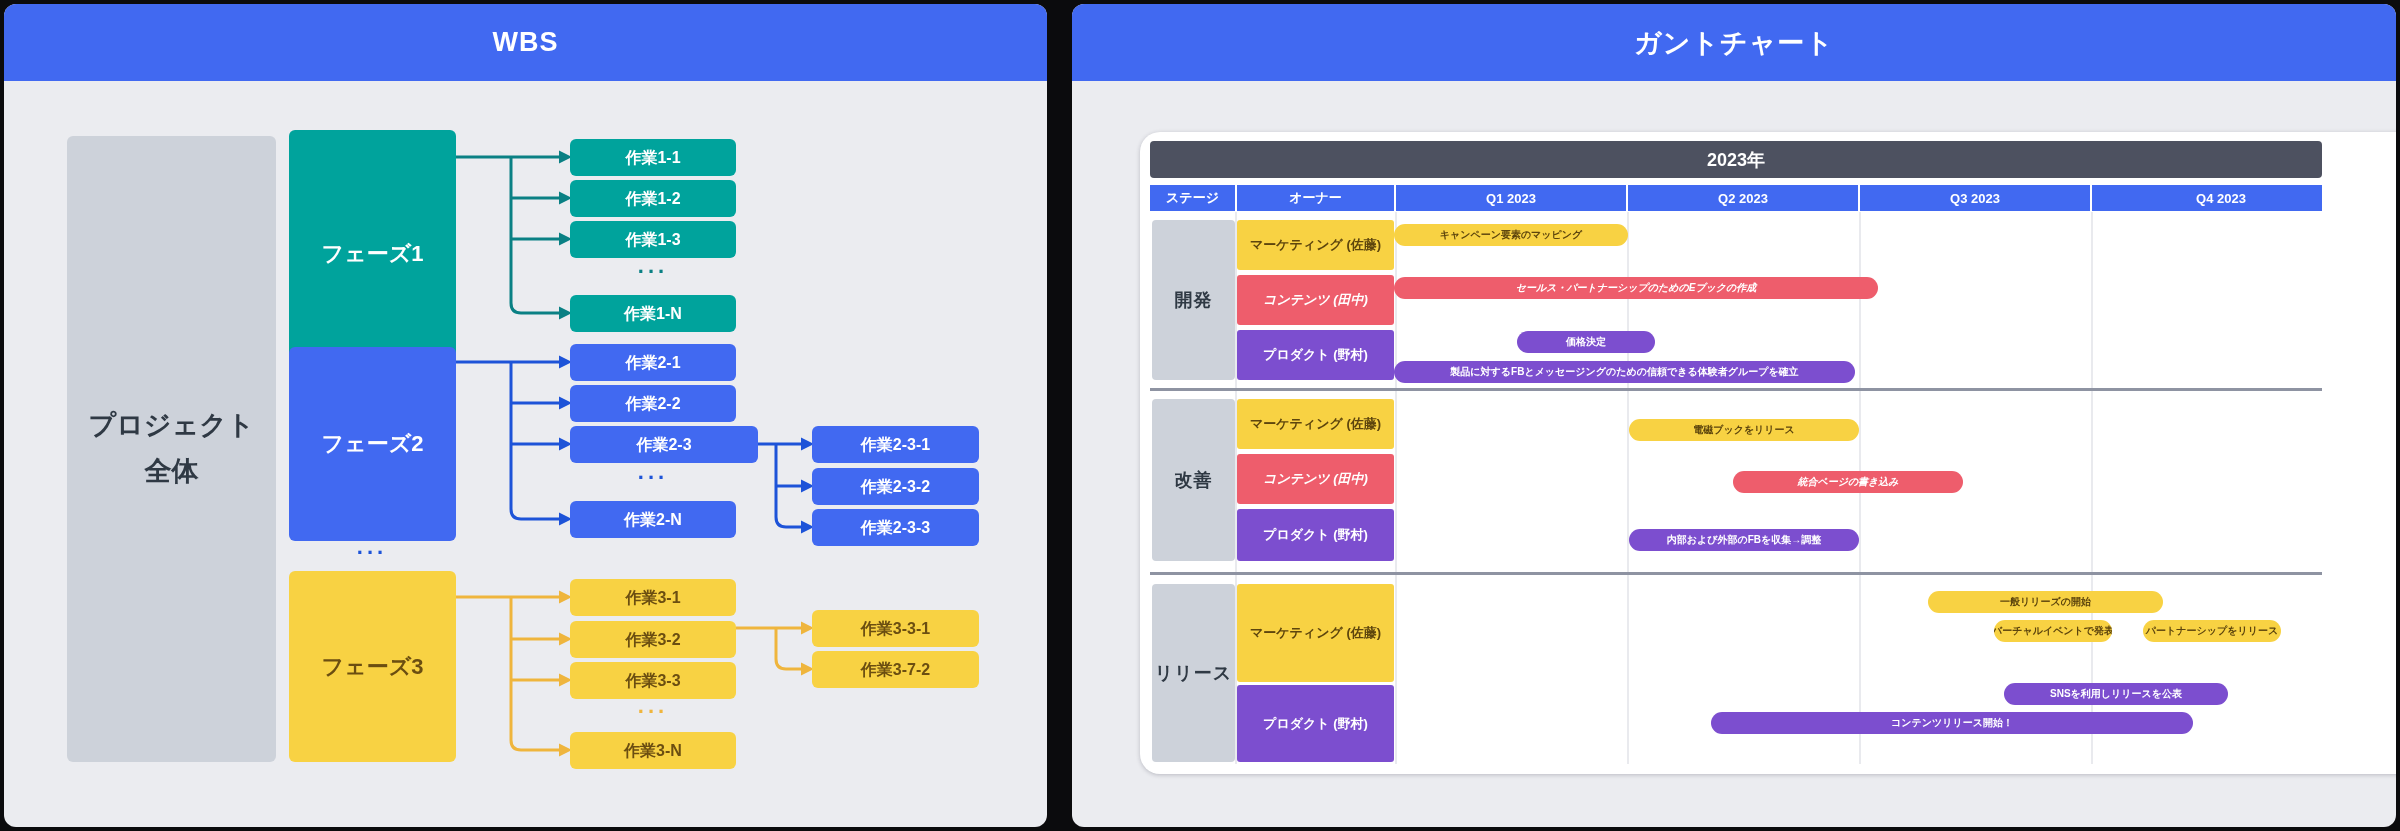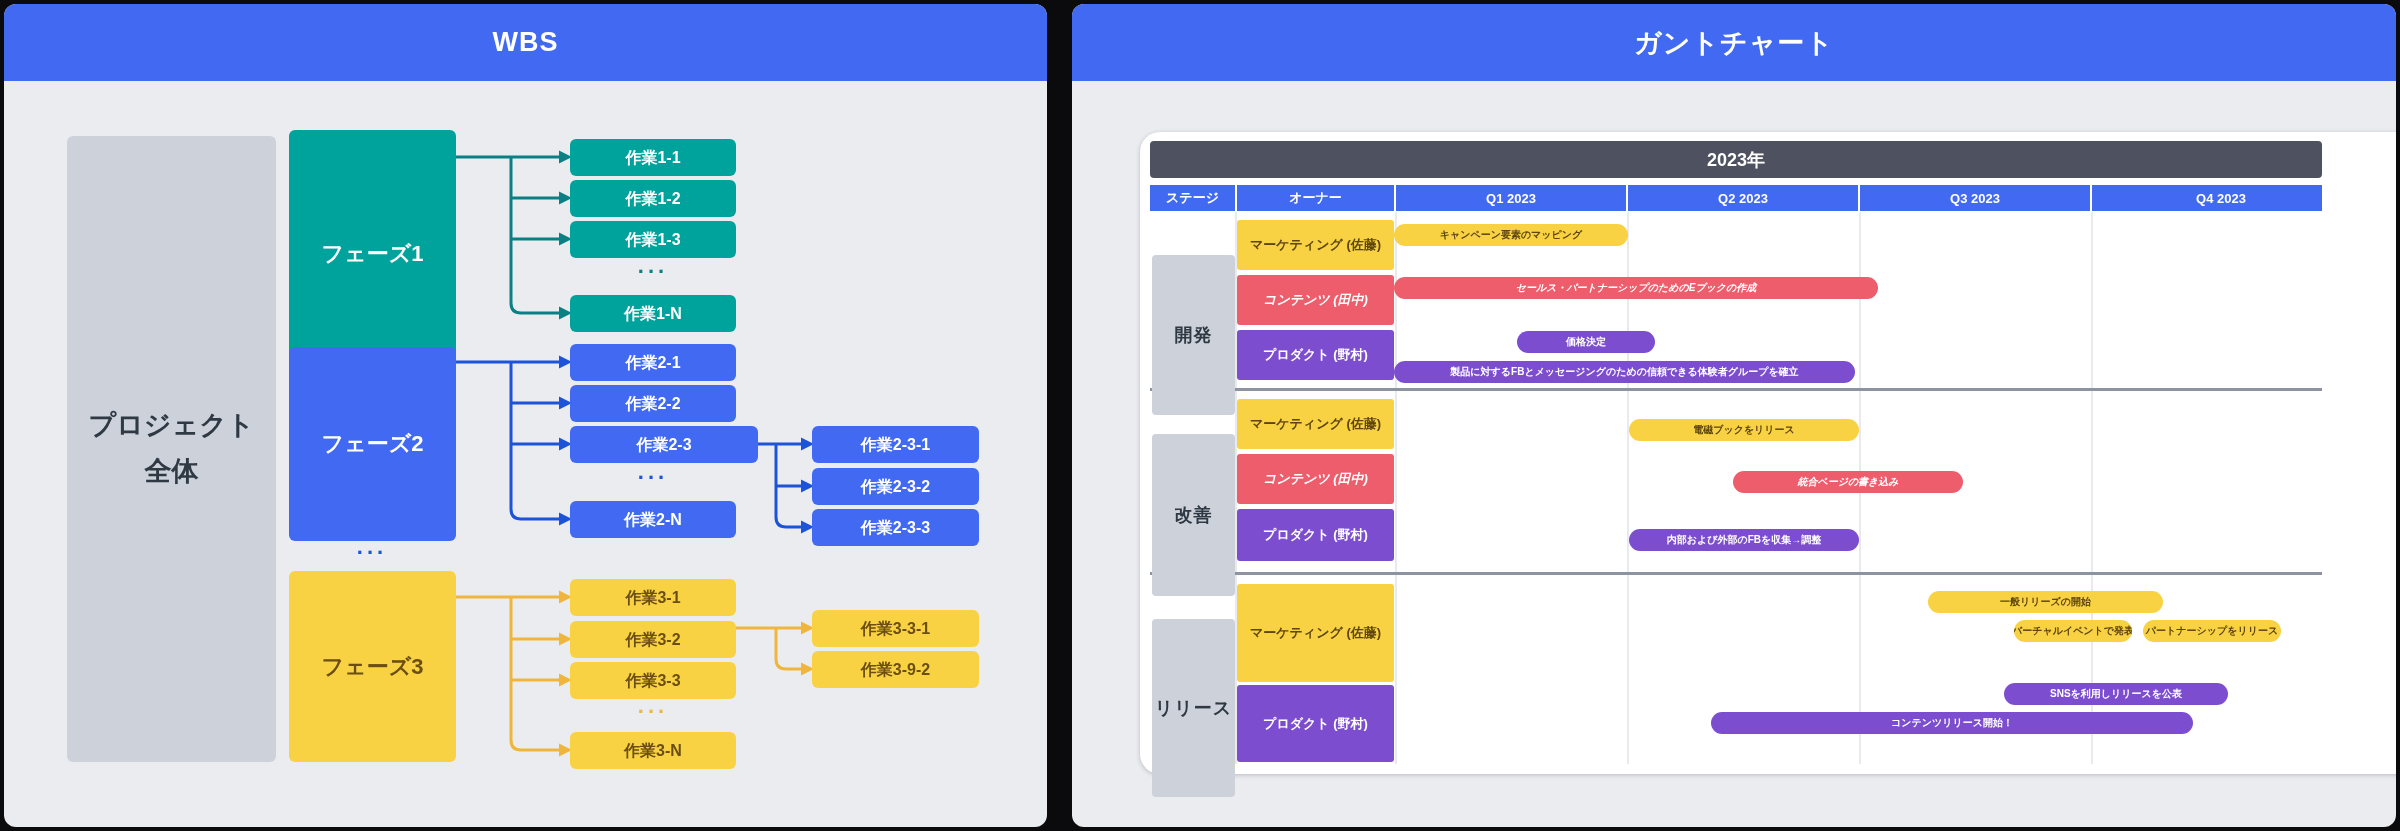--- a/index.html
+++ b/index.html
@@ -21,21 +21,21 @@
   .dots{position:absolute;transform:translate(-50%,-50%);font-weight:bold;font-size:22px;letter-spacing:4px;line-height:1;}
   
   .gantt-card{position:absolute;background:#fff;border-radius:8px;box-shadow:0 1px 4px rgba(40,40,60,.25);}
   .gyear{position:absolute;background:#4D5160;color:#fff;font-weight:bold;font-size:18px;border-radius:4px;
     display:flex;align-items:center;justify-content:center;}
   .ghead-cell{position:absolute;background:#4169F1;color:#fff;font-weight:bold;font-size:13px;height:26px;
     display:flex;align-items:center;justify-content:center;}
   .gridline{position:absolute;width:2px;background:#E9EAEE;}
   .divider{position:absolute;height:3px;background:#8E93A2;}
   .stage-cell{position:absolute;background:#CDD2DA;color:#2F3944;border-radius:4px;font-weight:bold;font-size:18px;
-    display:flex;align-items:center;justify-content:center;letter-spacing:1px;margin-top:35px;}
+    display:flex;align-items:center;justify-content:center;letter-spacing:1px;}
   .owner-cell{position:absolute;border-radius:3px;font-weight:bold;font-size:13px;
     display:flex;align-items:center;justify-content:center;text-align:center;padding:0 4px;}
   .owner-cell.c-yellow,.gbar.c-yellow{color:#5D450D;}
   .c-red{background:#EE5D6C;color:#fff;font-style:italic;}
   .c-purple{background:#7C4ECF;color:#fff;}
   .gbar{position:absolute;height:22px;border-radius:11px;font-weight:bold;font-size:10px;
     display:flex;align-items:center;justify-content:center;white-space:nowrap;overflow:hidden;padding:0 10px;}
 </style>
 </head>
 <body>
@@ -93,21 +93,21 @@
         <div class="wbs-box c-blue" style="left: 566px; top: 422px; width: 188px; height: 37px; font-size: 16px;">作業2-3</div>
         <div class="wbs-box c-blue" style="left: 566px; top: 497px; width: 166px; height: 37px; font-size: 16px;">作業2-N</div>
         <div class="wbs-box c-yellow" style="left: 566px; top: 575px; width: 166px; height: 37px; font-size: 16px;">作業3-1</div>
         <div class="wbs-box c-yellow" style="left: 566px; top: 617px; width: 166px; height: 37px; font-size: 16px;">作業3-2</div>
         <div class="wbs-box c-yellow" style="left: 566px; top: 658px; width: 166px; height: 37px; font-size: 16px;">作業3-3</div>
         <div class="wbs-box c-yellow" style="left: 566px; top: 728px; width: 166px; height: 37px; font-size: 16px;">作業3-N</div>
         <div class="wbs-box c-blue" style="left: 808px; top: 422px; width: 167px; height: 37px; font-size: 16px;">作業2-3-1</div>
         <div class="wbs-box c-blue" style="left: 808px; top: 464px; width: 167px; height: 37px; font-size: 16px;">作業2-3-2</div>
         <div class="wbs-box c-blue" style="left: 808px; top: 505px; width: 167px; height: 37px; font-size: 16px;">作業2-3-3</div>
         <div class="wbs-box c-yellow" style="left: 808px; top: 606px; width: 167px; height: 37px; font-size: 16px;">作業3-3-1</div>
-        <div class="wbs-box c-yellow" style="left: 808px; top: 647px; width: 167px; height: 37px; font-size: 16px;">作業3-9-2</div>
+        <div class="wbs-box c-yellow" style="left: 808px; top: 647px; width: 167px; height: 37px; font-size: 16px;">作業3-7-2</div>
         <div class="dots" style="left: 649px; top: 262px; color: rgb(10, 128, 132);">...</div>
         <div class="dots" style="left: 649px; top: 468px; color: rgb(29, 83, 216);">...</div>
         <div class="dots" style="left: 368px; top: 543px; color: rgb(29, 83, 216);">...</div>
         <div class="dots" style="left: 649px; top: 702px; color: rgb(239, 181, 61);">...</div>
       </div>
   </div>
 
   <div class="panel right">
     <div class="panel-header">
       <span>ガントチャート</span>
@@ -142,21 +142,21 @@
           <div class="owner-cell c-yellow" style="left: 97px; top: 452px; width: 157px; height: 98px;">マーケティング (佐藤)</div>
           <div class="owner-cell c-purple" style="left: 97px; top: 553px; width: 157px; height: 77px;">プロダクト (野村)</div>
           <div class="gbar c-yellow" style="left: 254px; top: 92px; width: 234px;">キャンペーン要素のマッピング</div>
           <div class="gbar c-red" style="left: 254px; top: 145px; width: 484px;">セールス・パートナーシップのためのEブックの作成</div>
           <div class="gbar c-purple" style="left: 377px; top: 199px; width: 138px;">価格決定</div>
           <div class="gbar c-purple" style="left: 254px; top: 229px; width: 461px;">製品に対するFBとメッセージングのための信頼できる体験者グループを確立</div>
           <div class="gbar c-yellow" style="left: 489px; top: 287px; width: 230px;">電磁ブックをリリース</div>
           <div class="gbar c-red" style="left: 593px; top: 339px; width: 230px;">統合ページの書き込み</div>
           <div class="gbar c-purple" style="left: 489px; top: 397px; width: 230px;">内部および外部のFBを収集→調整</div>
           <div class="gbar c-yellow" style="left: 788px; top: 459px; width: 235px;">一般リリーズの開始</div>
-          <div class="gbar c-yellow" style="left: 854px; top: 488px; width: 118px; margin-left: 20px;">バーチャルイベントで発表</div>
+          <div class="gbar c-yellow" style="left: 854px; top: 488px; width: 118px;">バーチャルイベントで発表</div>
           <div class="gbar c-yellow" style="left: 1003px; top: 488px; width: 138px;">パートナーシップをリリース</div>
           <div class="gbar c-purple" style="left: 864px; top: 551px; width: 224px;">SNSを利用しリリースを公表</div>
           <div class="gbar c-purple" style="left: 571px; top: 580px; width: 482px;">コンテンツリリース開始！</div>
         </div>
     </div>
   </div>
 
 </div>
 
 </body></html>

